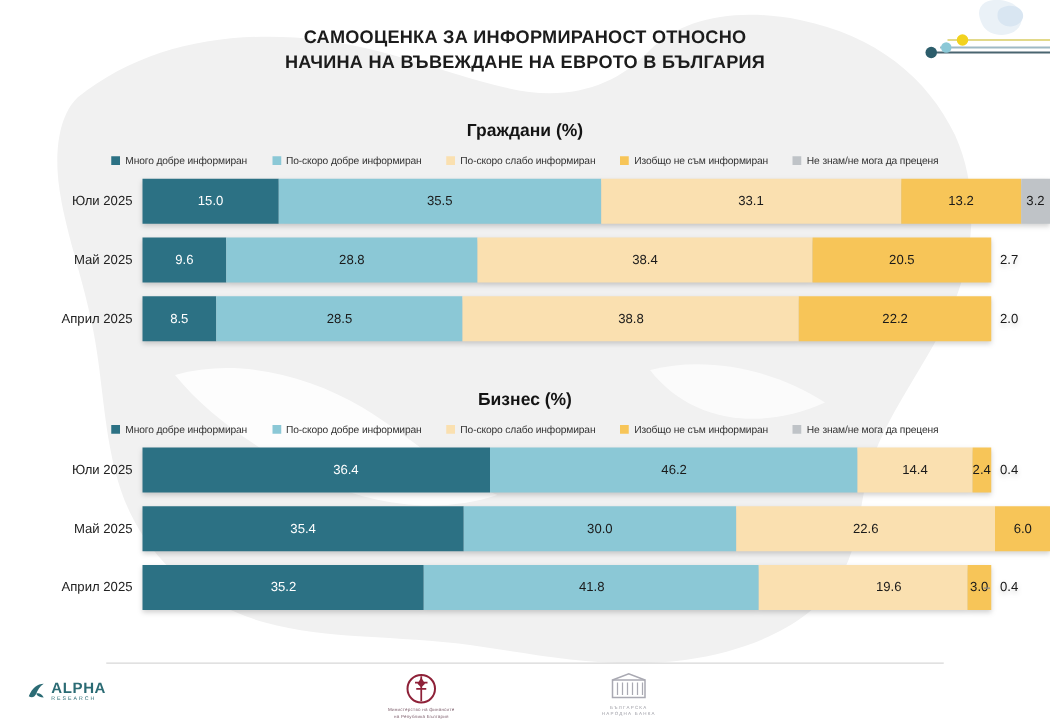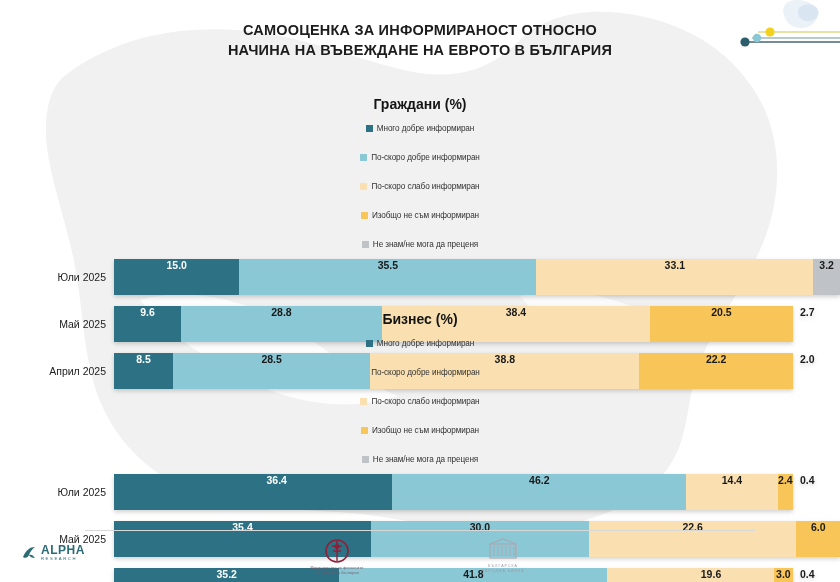--- a/index.html
+++ b/index.html
@@ -31,22 +31,22 @@
 
   
   .panel{position:absolute;left:0;width:840px;z-index:4;}
   .panel-title{
     text-align:center;font-size:14px;font-weight:bold;color:#141414;
     margin:0 0 12px 0;
   }
 
   
   .legend{
-    display:flex;justify-content:center;align-items:center;
-    gap:20px;margin:0 0 10px 0;padding:0 10px;flex-direction:column;
+    display:flex;justify-content:center;
+    gap:20px;margin:0 0 10px 0;padding:0 24px;
   }
   .legend-item{display:flex;align-items:center;gap:4px;}
   .legend-swatch{width:7px;height:7px;flex:0 0 auto;}
   .legend-label{font-size:8.2px;color:#333;white-space:nowrap;letter-spacing:-0.1px;}
 
   
   .rows{position:relative;}
   .row{
     display:flex;align-items:center;height:36px;margin-bottom:11px;
   }
@@ -54,22 +54,22 @@
   .row-label{
     width:106px;flex:0 0 106px;text-align:right;padding-right:8px;
     font-size:10.5px;color:#222;
   }
   .track{
     position:relative;height:36px;flex:1 1 auto;
     display:flex;align-items:stretch;
     filter:drop-shadow(0 2px 2px rgba(0,0,0,0.18));
   }
   .seg{
-    position:relative;display:flex;align-items:flex-start;justify-content:center;
-    font-size:10.5px;font-weight:bold;overflow:visible;
+    position:relative;display:flex;align-items:center;justify-content:center;
+    font-size:10.5px;font-weight:normal;overflow:visible;
   }
   .seg span{white-space:nowrap;}
   .seg.outside{
     background:transparent!important;filter:none;
     justify-content:flex-start;padding-left:7px;color:#1a1a1a;
   }
   .tick{
     position:absolute;left:-6px;top:50%;width:5px;height:1px;background:#8b8b8b;
   }
 
@@ -156,20 +156,23 @@
         <div class="track">
           <div class="seg" style="flex: 15 0 0px; background: rgb(44, 113, 132); color: rgb(255, 255, 255);">
             <span>15.0</span>
           </div>
           <div class="seg" style="flex: 35.5 0 0px; background: rgb(139, 200, 214); color: rgb(26, 26, 26);">
             <span>35.5</span>
           </div>
           <div class="seg" style="flex: 33.1 0 0px; background: rgb(250, 224, 176); color: rgb(26, 26, 26);">
             <span>33.1</span>
           </div>
+          <div class="seg" style="flex: 13.2 0 0px; background: rgb(247, 197, 88); color: rgb(26, 26, 26);">
+            <span>13.2</span>
+          </div>
           <div class="seg" style="flex: 3.2 0 0px; background: rgb(191, 195, 199); color: rgb(26, 26, 26);">
             <span>3.2</span>
           </div>
         </div>
       </div>
       <div class="row">
         <div class="row-label">Май 2025</div>
         <div class="track">
           <div class="seg" style="flex: 9.6 0 0px; background: rgb(44, 113, 132); color: rgb(255, 255, 255);">
             <span>9.6</span>

